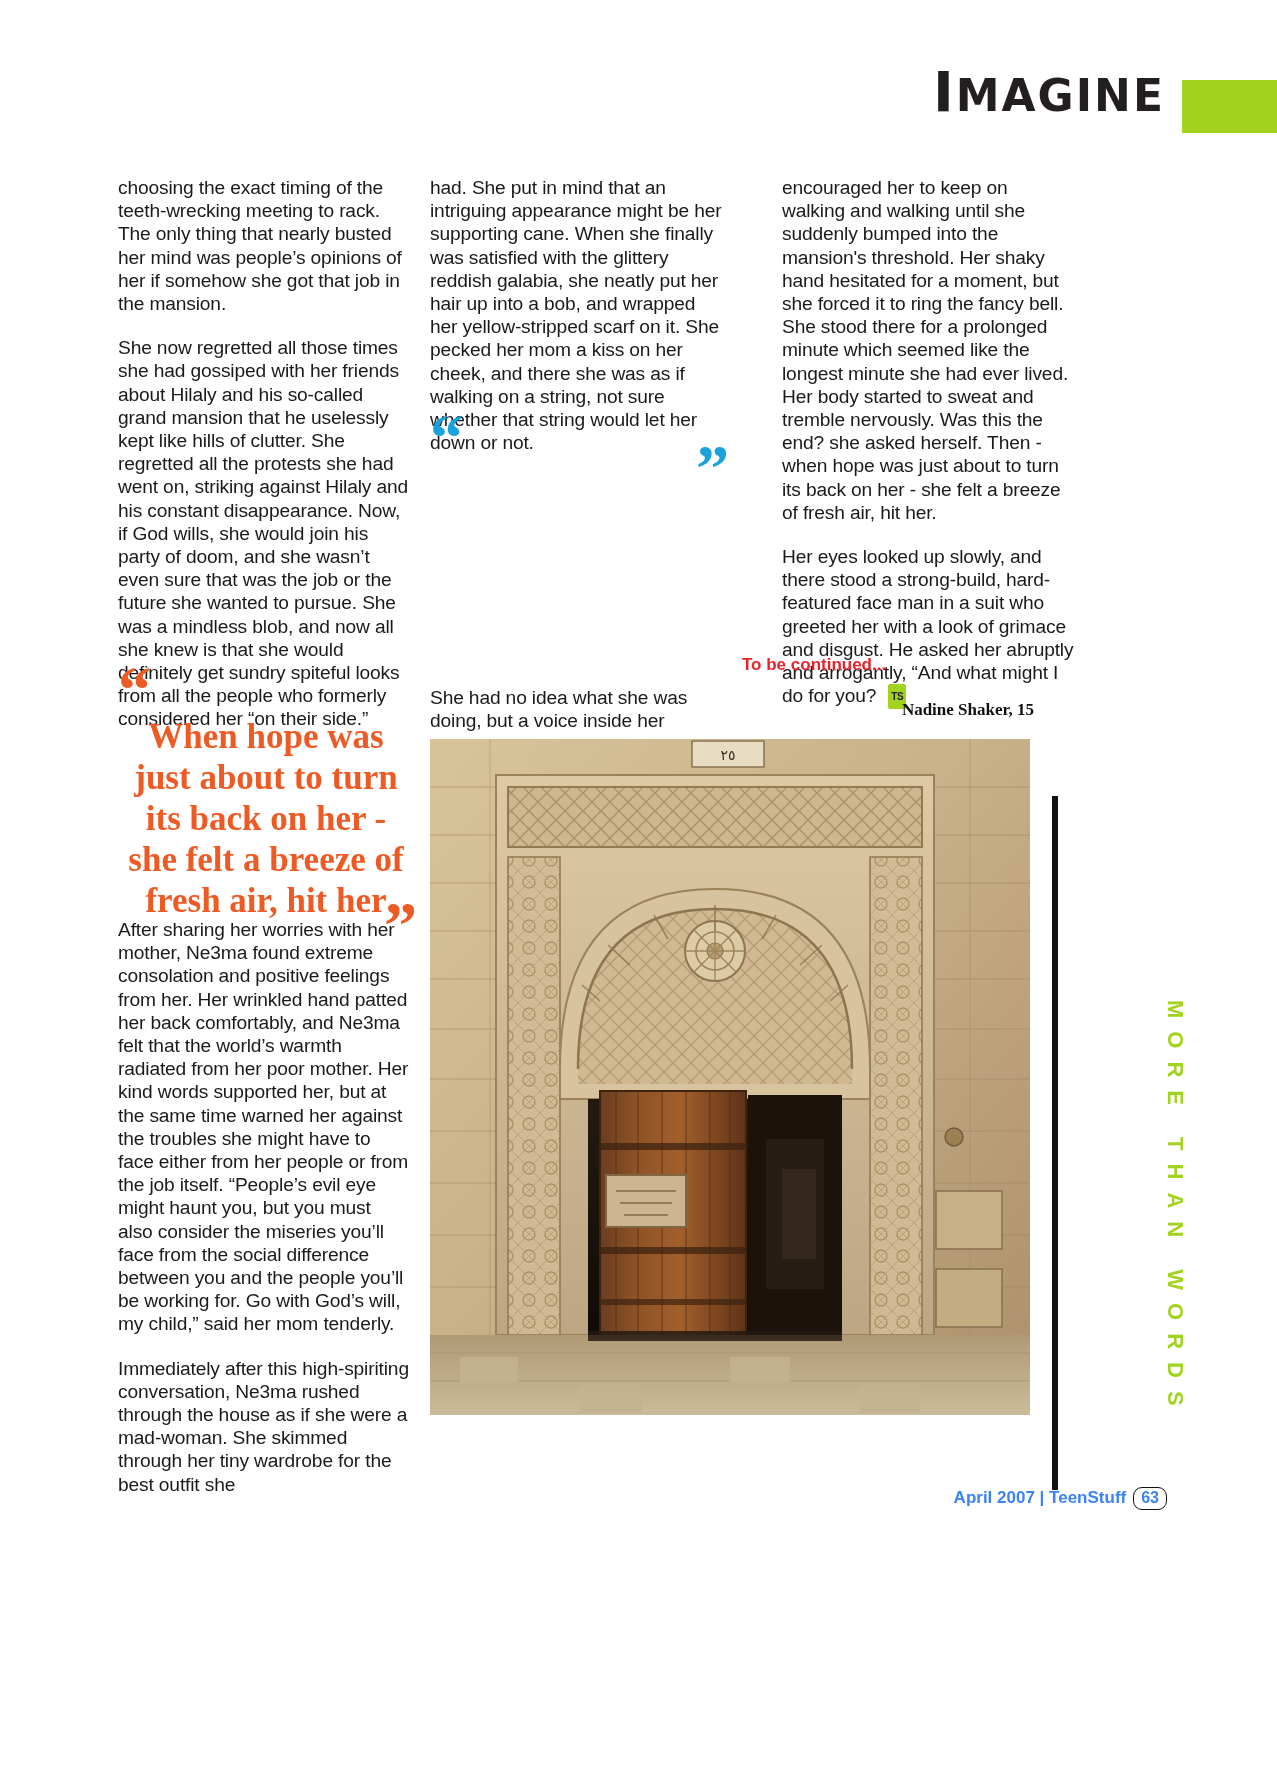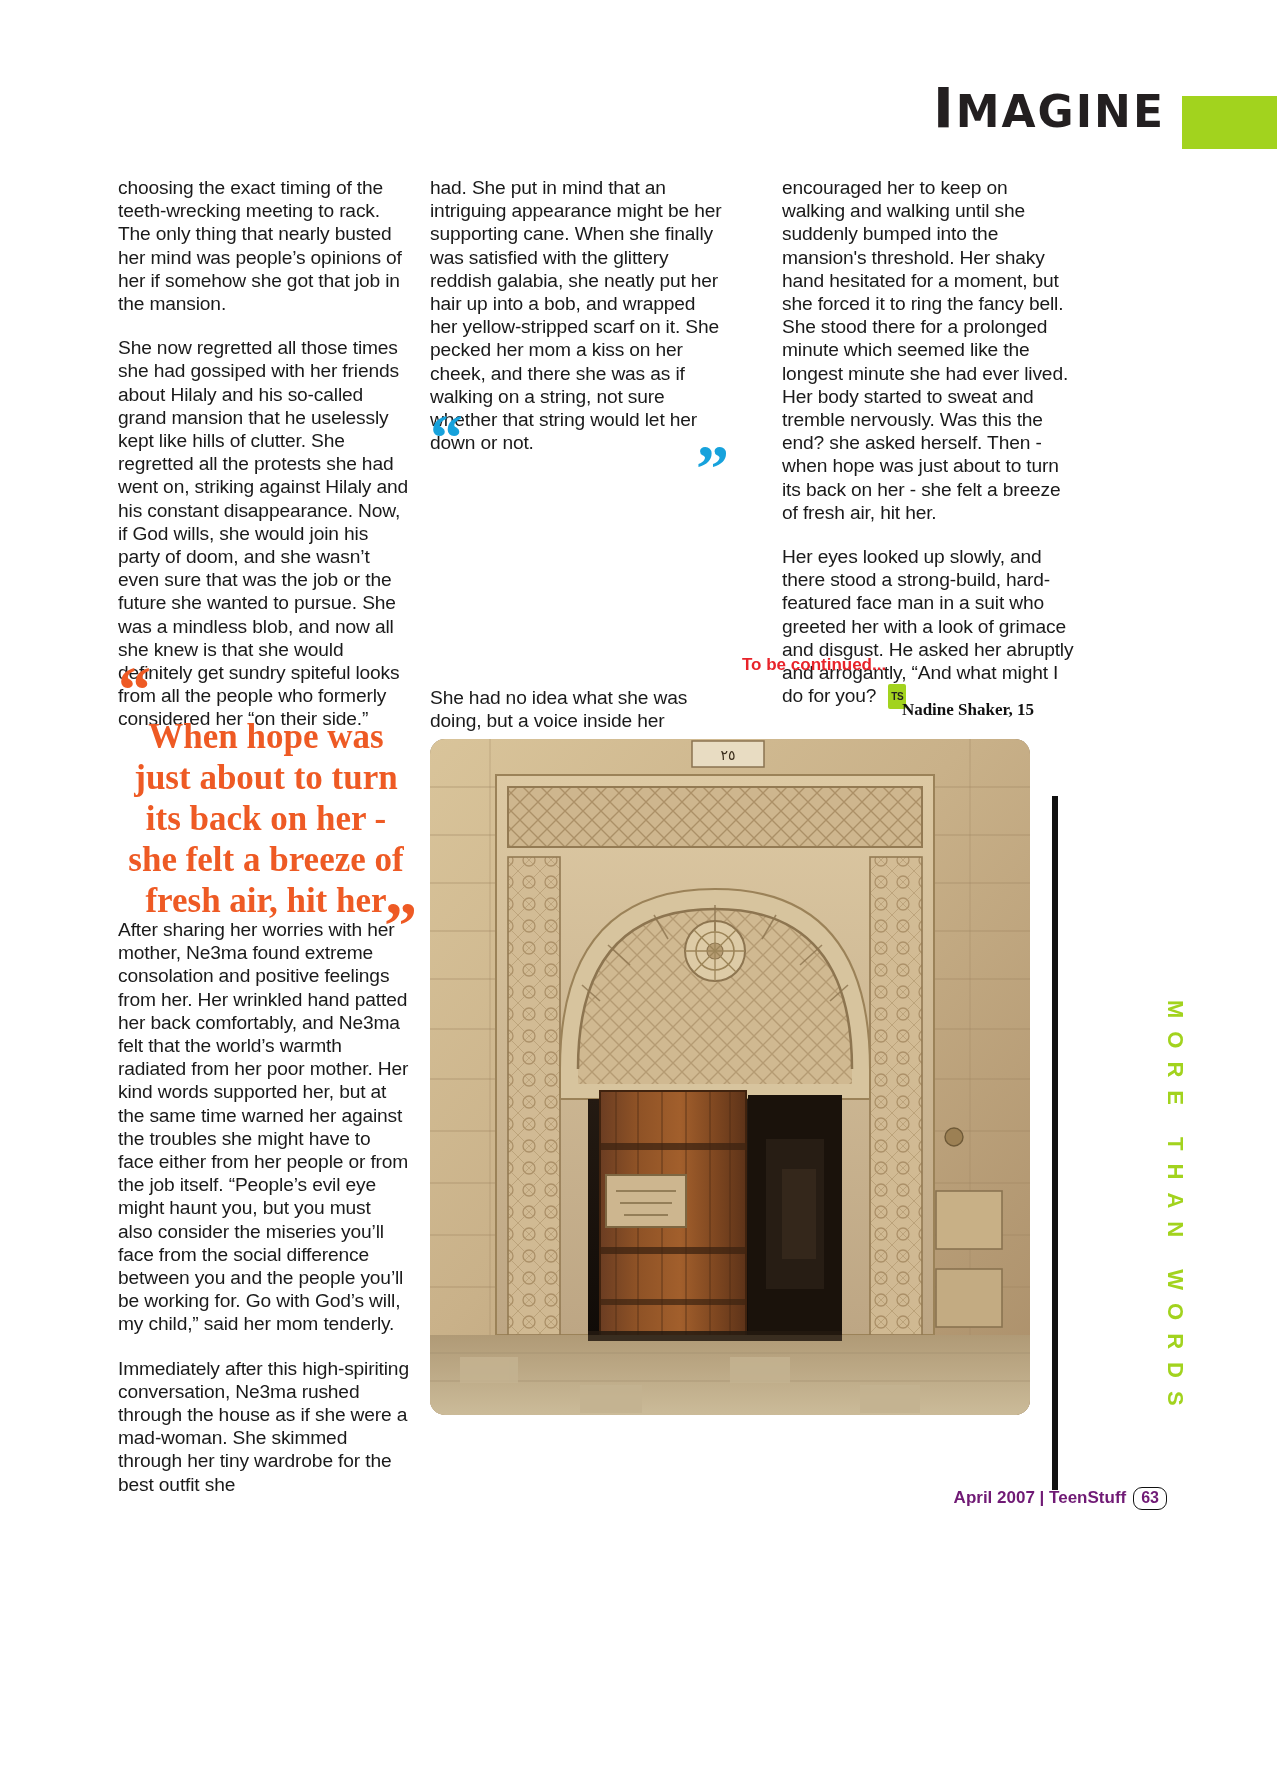--- a/index.html
+++ b/index.html
@@ -1,20 +1,20 @@
 <!DOCTYPE html>
 <html><head>
 <meta charset="utf-8">
 <style>
   html,body{margin:0;padding:0;background:#ffffff;}
   body{width:1277px;height:1791px;position:relative;font-family:"Liberation Sans",sans-serif;-webkit-font-smoothing:antialiased;}
   .page{position:absolute;inset:0;background:#fff;overflow:hidden;}
 
   
-  .header{position:absolute;left:0;top:44px;width:1277px;height:82px;}
+  .header{position:absolute;left:0;top:28px;width:1277px;height:82px;}
   .masthead{position:absolute;right:112px;top:36px;font-family:"DejaVu Sans","Liberation Sans",sans-serif;
             font-weight:bold;font-size:44px;letter-spacing:2px;color:#231f20;line-height:1;}
   .masthead .cap{font-size:56px;}
   .greenblock{position:absolute;left:1182px;top:52px;width:95px;height:53px;background:#a2d31e;}
 
   
   .col{position:absolute;top:176px;width:292px;font-size:19.2px;line-height:23.2px;color:#1a1a1a;
        font-family:"Liberation Sans",sans-serif;letter-spacing:-0.15px;}
   .col1{left:118px;}
   .col2{left:430px;}
@@ -34,31 +34,31 @@
   
   .continued{position:absolute;left:742px;top:655px;font-size:17px;font-weight:bold;color:#e8232a;
              font-family:"Liberation Sans",sans-serif;}
   .byline{position:absolute;left:742px;top:700px;width:292px;text-align:right;font-size:17px;font-weight:bold;
           color:#111;font-family:Liberation Serif, serif;}
   .tslogo{display:inline-block;vertical-align:2px;margin-left:12px;background:#a2d31e;color:#231f20;
           font-size:10px;font-weight:bold;font-family:"Liberation Sans",sans-serif;
           padding:1px 3px;border-radius:2px;letter-spacing:-0.5px;}
 
   
-  .photo{position:absolute;left:430px;top:739px;width:600px;height:676px;overflow:hidden;background:#8d7554;border-radius:15px;}
+  .photo{position:absolute;left:430px;top:739px;width:600px;height:676px;overflow:hidden;background:#8d7554;}
   .photo svg{display:block;}
 
   
   .siderule{position:absolute;left:1052px;top:796px;width:6px;height:694px;background:#111;}
   .sidetext{position:absolute;left:1188px;top:1000px;width:400px;transform:rotate(90deg);
             transform-origin:0 0;color:#a2d31e;font-weight:bold;font-size:22px;letter-spacing:13px;
             font-family:"Liberation Sans",sans-serif;white-space:nowrap;}
 
   
-  .footer{position:absolute;right:110px;top:1487px;font-size:17px;font-weight:bold;color:#701a75;
+  .footer{position:absolute;right:110px;top:1487px;font-size:17px;font-weight:bold;color:#3b82f6;
           font-family:"Liberation Sans",sans-serif;white-space:nowrap;text-align:center;}
   .pagenum{display:inline-block;margin-left:7px;border:1.6px solid #111;border-radius:9px;
            padding:1px 7px 2px 7px;font-size:16px;font-weight:bold;}
 </style>
 </head>
 <body>
 
 <div class="page">
 
   <div class="header">

